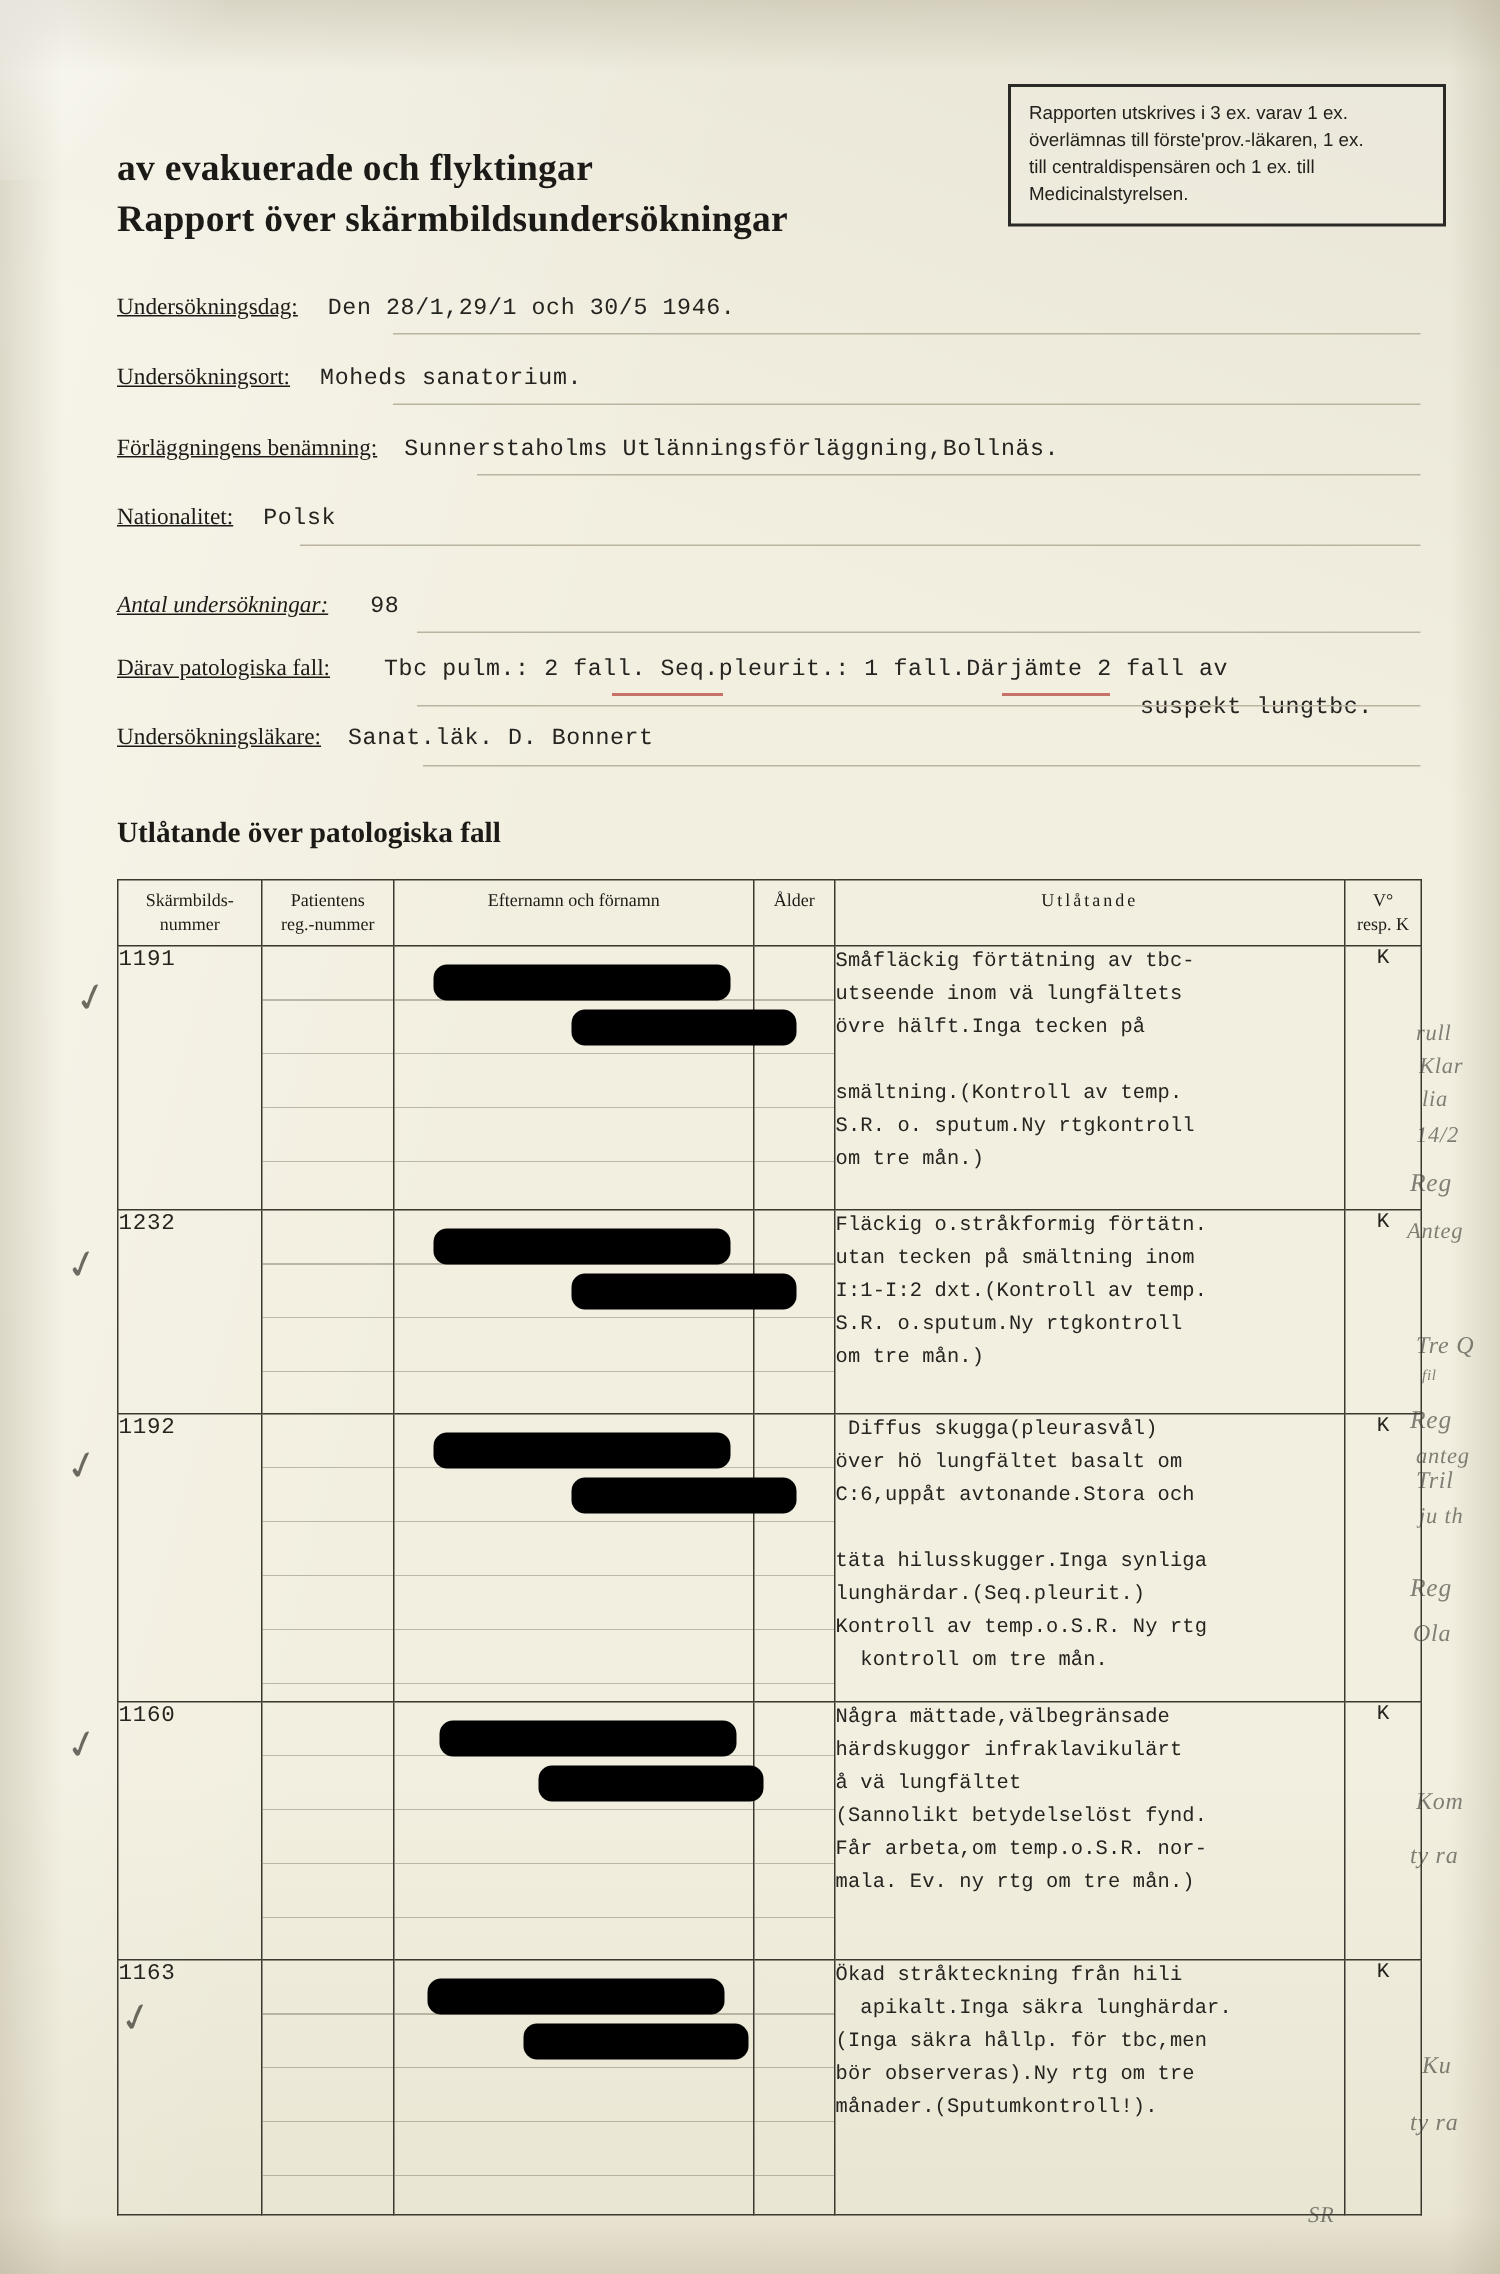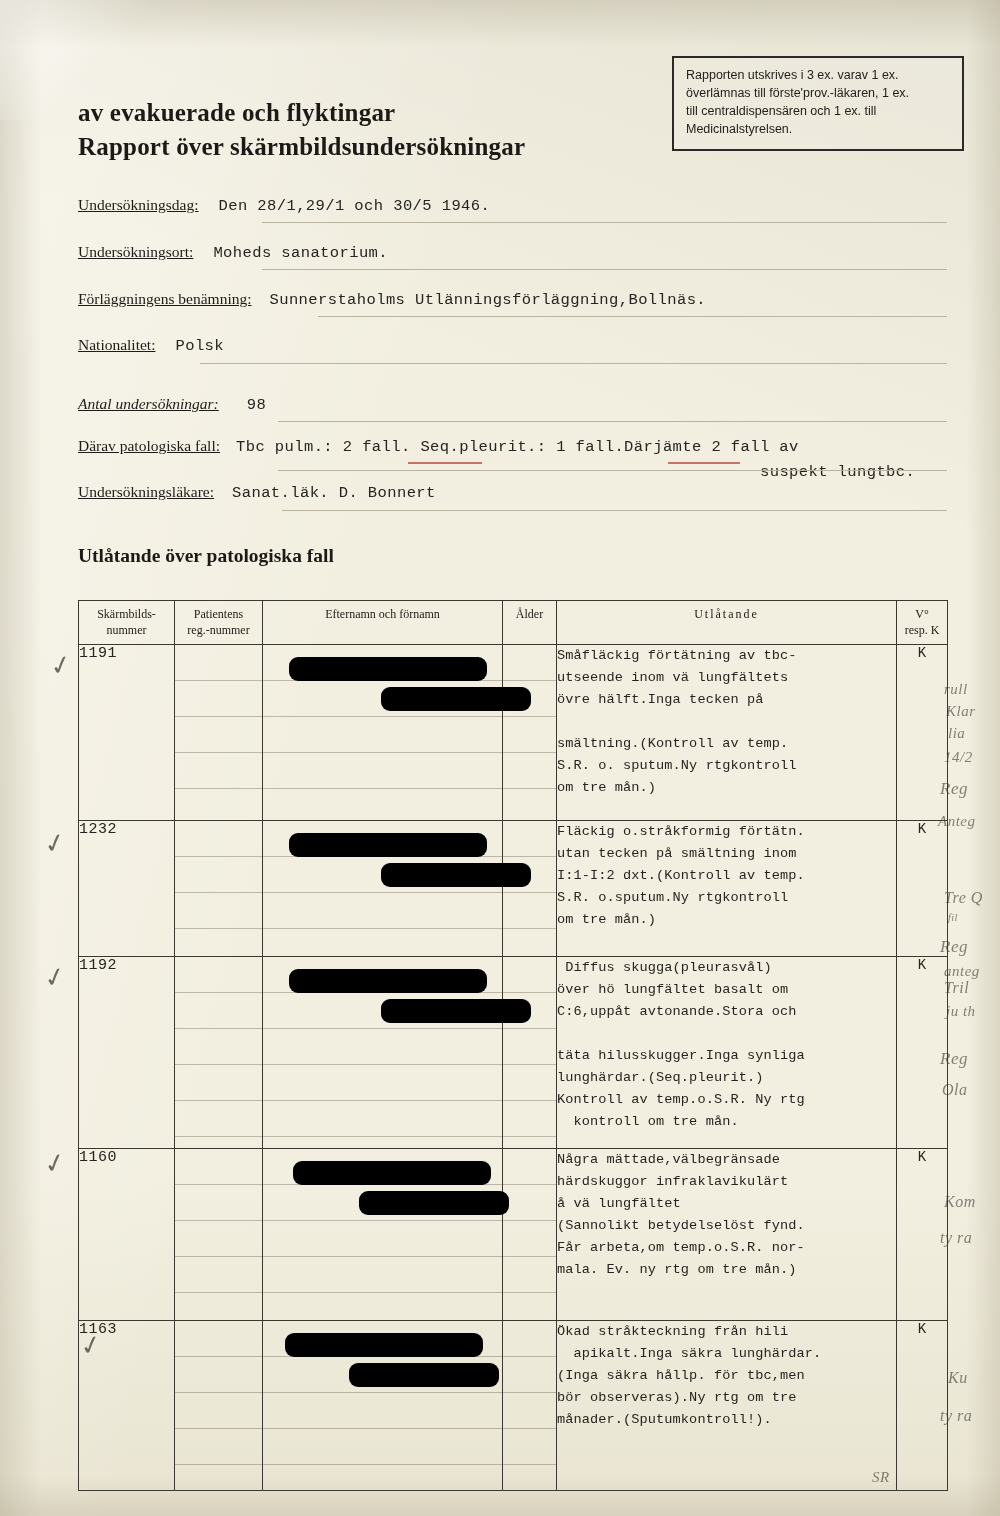--- a/index.html
+++ b/index.html
@@ -119,21 +119,21 @@
     font-family: "Liberation Serif", serif;
     font-weight: bold;
     font-size: 19.5px;
     color: #1c1a16;
   }
 
   
   .tbl-wrap {
     position: absolute;
     left: 78px;
-    top: 600px;
+    top: 586px;
     width: 869px;
     height: 910px;
   }
   table.report {
     border-collapse: collapse;
     width: 869px;
     table-layout: fixed;
   }
   table.report th, table.report td {
     border: 1px solid #3a382f;
@@ -280,21 +280,21 @@
   <div class="rule" style="left:200px; top:363px; width:747px;"></div>
 
   <div class="field" style="top:395px;">
     <span class="label ital">Antal undersökningar:</span>
     <span class="value" style="margin-left:24px;">98</span>
   </div>
   <div class="rule" style="left:278px; top:421px; width:669px;"></div>
 
   <div class="field" style="top:437px;">
     <span class="label">Därav patologiska fall:</span>
-    <span class="value" style="margin-left:12px;">Tbc pulm.: 2 fall. Seq.pleurit.: 1 fall.Därjämte 2 fall av</span>
+    <span class="value" style="margin-left:32px;">Tbc pulm.: 2 fall. Seq.pleurit.: 1 fall.Därjämte 2 fall av</span>
   </div>
   <div class="underline-red" style="left:408px; top:462px; width:74px;"></div>
   <div class="underline-red" style="left:668px; top:462px; width:72px;"></div>
   <div class="field" style="top:462px; left:760px;">
     <span class="value">suspekt lungtbc.</span>
   </div>
   <div class="rule" style="left:278px; top:470px; width:669px;"></div>
 
   <div class="field" style="top:483px;">
     <span class="label">Undersökningsläkare:</span>

